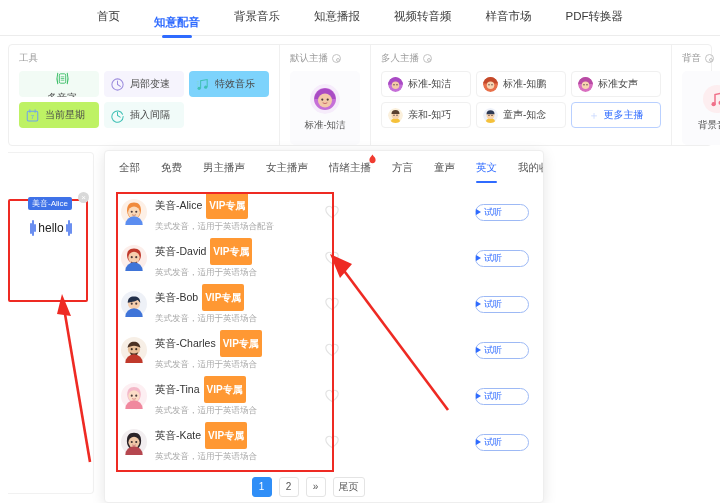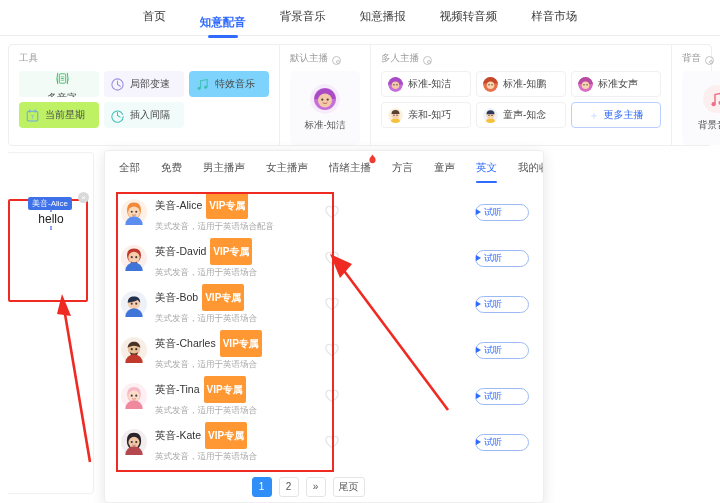--- a/index.html
+++ b/index.html
@@ -27,21 +27,21 @@
 
   
   .toolband{
     position:absolute;left:8px;top:44px;right:8px;height:102px;
     background:#fff;border:1px solid #efefef;border-radius:4px;
     display:flex;align-items:flex-start;
   }
   .tb-sec{padding:7px 10px 0 10px;height:100%;}
   .tb-sec.divided{border-right:1px solid #f0f0f0;}
   .tb-head{
-    font-size:9.5px;color:#9a9a9a;display:flex;align-items:flex-end;gap:4px;
+    font-size:9.5px;color:#9a9a9a;display:flex;align-items:center;gap:4px;
     margin-bottom:6px;
   }
   .gear{
     width:9px;height:9px;border:1.2px solid #c3c3c3;border-radius:50%;
     position:relative;display:inline-block;
   }
   .gear::after{
     content:"";position:absolute;left:2.6px;top:2.6px;width:2.6px;height:2.6px;
     border-radius:50%;border:1px solid #c3c3c3;
   }
@@ -94,22 +94,22 @@
   .chip{
     position:absolute;left:8px;top:-2px;background:#3f72e8;color:#fff;
     font-size:8px;line-height:11px;padding:1px 4px;border-radius:2px;white-space:nowrap;
     z-index:3;
   }
   .chip-x{
     position:absolute;right:-7px;top:-7px;width:11px;height:11px;border-radius:50%;
     background:#d9d9d9;color:#fff;font-size:8px;line-height:11px;text-align:center;z-index:4;
   }
   .clip-body{
-    position:absolute;left:0;top:9px;width:62px;height:22px;
-    display:flex;align-items:center;justify-content:center;gap:0;flex-direction:column;
+    position:absolute;left:0;top:18px;width:62px;height:22px;
+    display:flex;align-items:center;justify-content:center;gap:0;
   }
   .wave{width:2px;background:#6b8ff0;border-radius:1px;}
   .clip-text{font-size:12px;color:#222;padding:0 2px;}
 
   
   .anno-box{
     position:absolute;left:8px;top:199px;width:80px;height:103px;
     border:2px solid #ee2a23;border-radius:2px;pointer-events:none;
   }
   .arrow1{position:absolute;left:54px;top:290px;width:40px;height:180px;}
@@ -190,20 +190,21 @@
 <div class="app">
   <div class="bg-grey"></div>
 
   <div class="topnav">
     <div class="nav-item">首页</div>
     <div class="nav-item active">知意配音</div>
     <div class="nav-item">背景音乐</div>
     <div class="nav-item">知意播报</div>
     <div class="nav-item">视频转音频</div>
     <div class="nav-item">样音市场</div>
+    <div class="nav-item">PDF转换器</div>
   </div>
 
   <div class="toolband">
 
     <div class="tb-sec divided">
       <div class="tb-head">
         <span>工具</span>
       </div>
       <div class="tool-grid">
 

